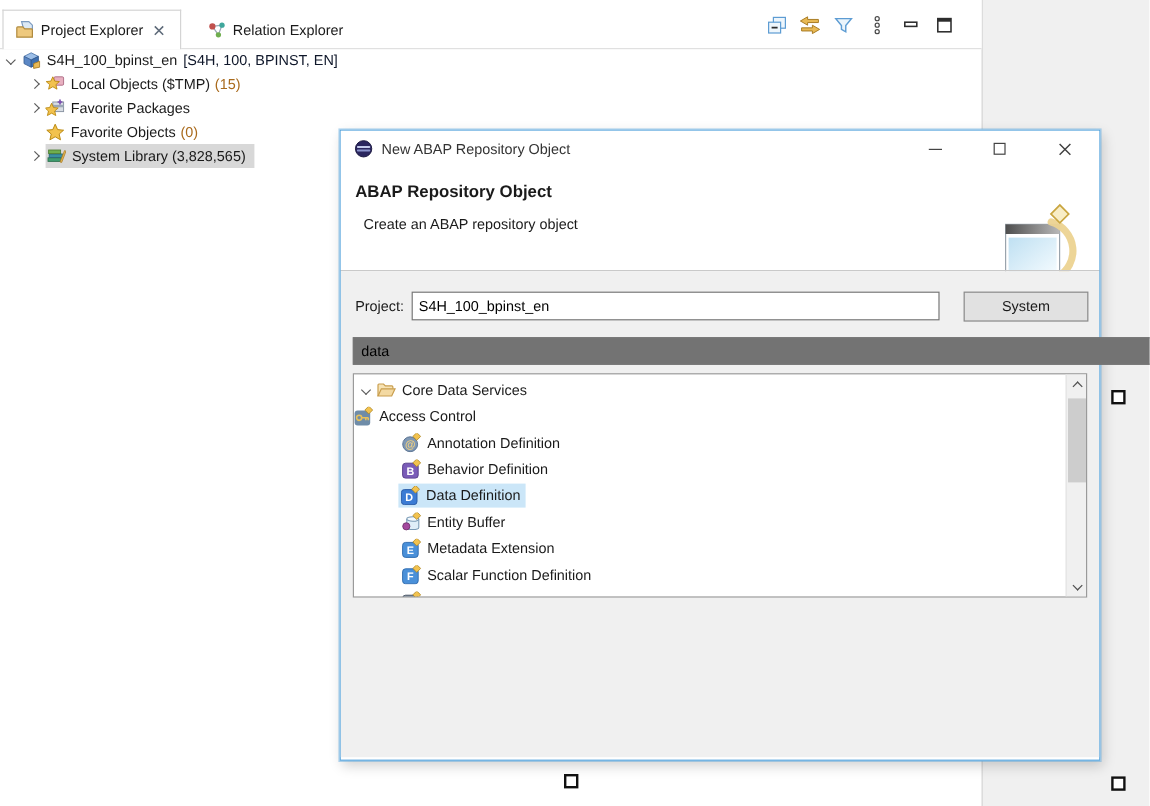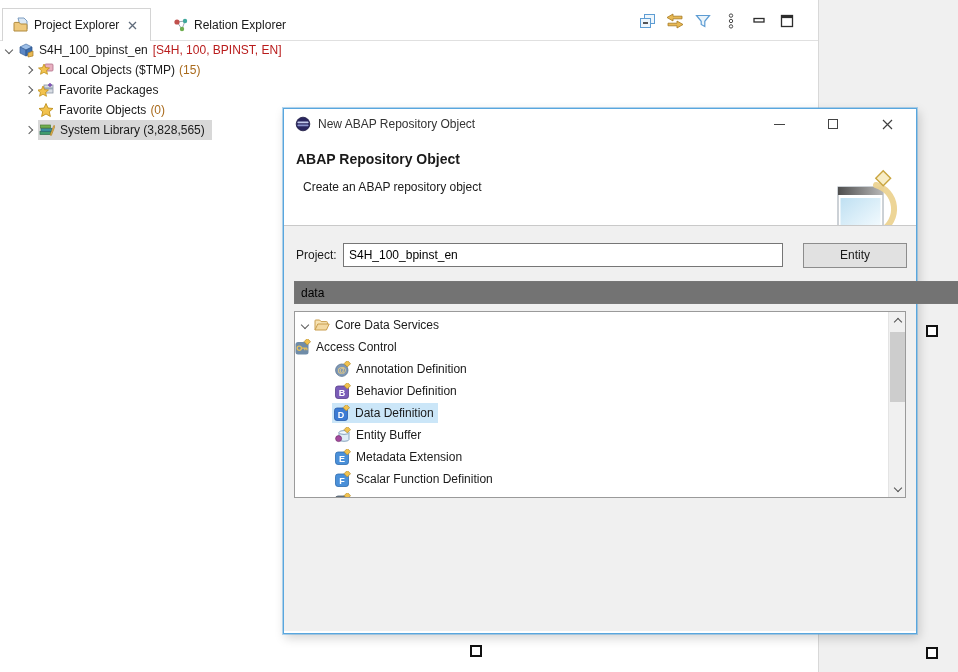--- a/index.html
+++ b/index.html
@@ -25,21 +25,21 @@
 
   
   .tree { position:absolute; left:0; top:40px; width:817px; }
   .trow { height:20px; display:flex; align-items:center; white-space:nowrap; }
   .chev { width:6px; height:6px; border-right:1.5px solid #5c5c5c; border-bottom:1.5px solid #5c5c5c;
           display:inline-block; flex:0 0 auto; margin:0 6px 0 2px; }
   .chev.right { transform:rotate(-45deg); }
   .chev.down  { transform:rotate(45deg); }
   .chev-ph { width:14px; flex:0 0 auto; }
   .ticon { width:16px; height:16px; flex:0 0 auto; margin-right:5px; position:relative; }
-  .tdeco { color:#b91c1c; margin-left:5px; }
+  .tdeco { color:#0f172a; margin-left:5px; }
   .tcount { color:#a96a1c; margin-left:4px; }
   .selgray { display:flex; align-items:center; background:#d8d8d8; padding:2px 7px 2px 1px; }
 
   
   .handle { position:absolute; width:12px; height:12px; background:#fff; border:2px solid #111; }
 
   
   .dialog { position:absolute; left:283px; top:108px; width:634px; height:526px;
             background:#fff; border:1px solid #58a6de;
             box-shadow:0 0 0 1px rgba(88,166,222,.45), 2px 4px 10px rgba(0,0,0,.18); }
@@ -280,21 +280,21 @@
         </svg>
       </span>
     </div>
 
     <div class="dlg-sep"></div>
 
     <div class="dlg-content">
 
       <span class="proj-label">Project:</span>
       <input class="proj-field" type="text" value="S4H_100_bpinst_en" style="">
-      <div class="browse-btn">Entity</div>
+      <div class="browse-btn">System</div>
 
       <div class="search-wrap">
         <input class="search-input" type="text" value="data" style="">
         <span class="search-clear">
           <svg width="9" height="9" viewBox="0 0 9 9">
               <path d="M1 1 L8 8 M8 1 L1 8" stroke="#8f8f8f" stroke-width="1.4"></path>
             </svg>
         </span>
       </div>
 

